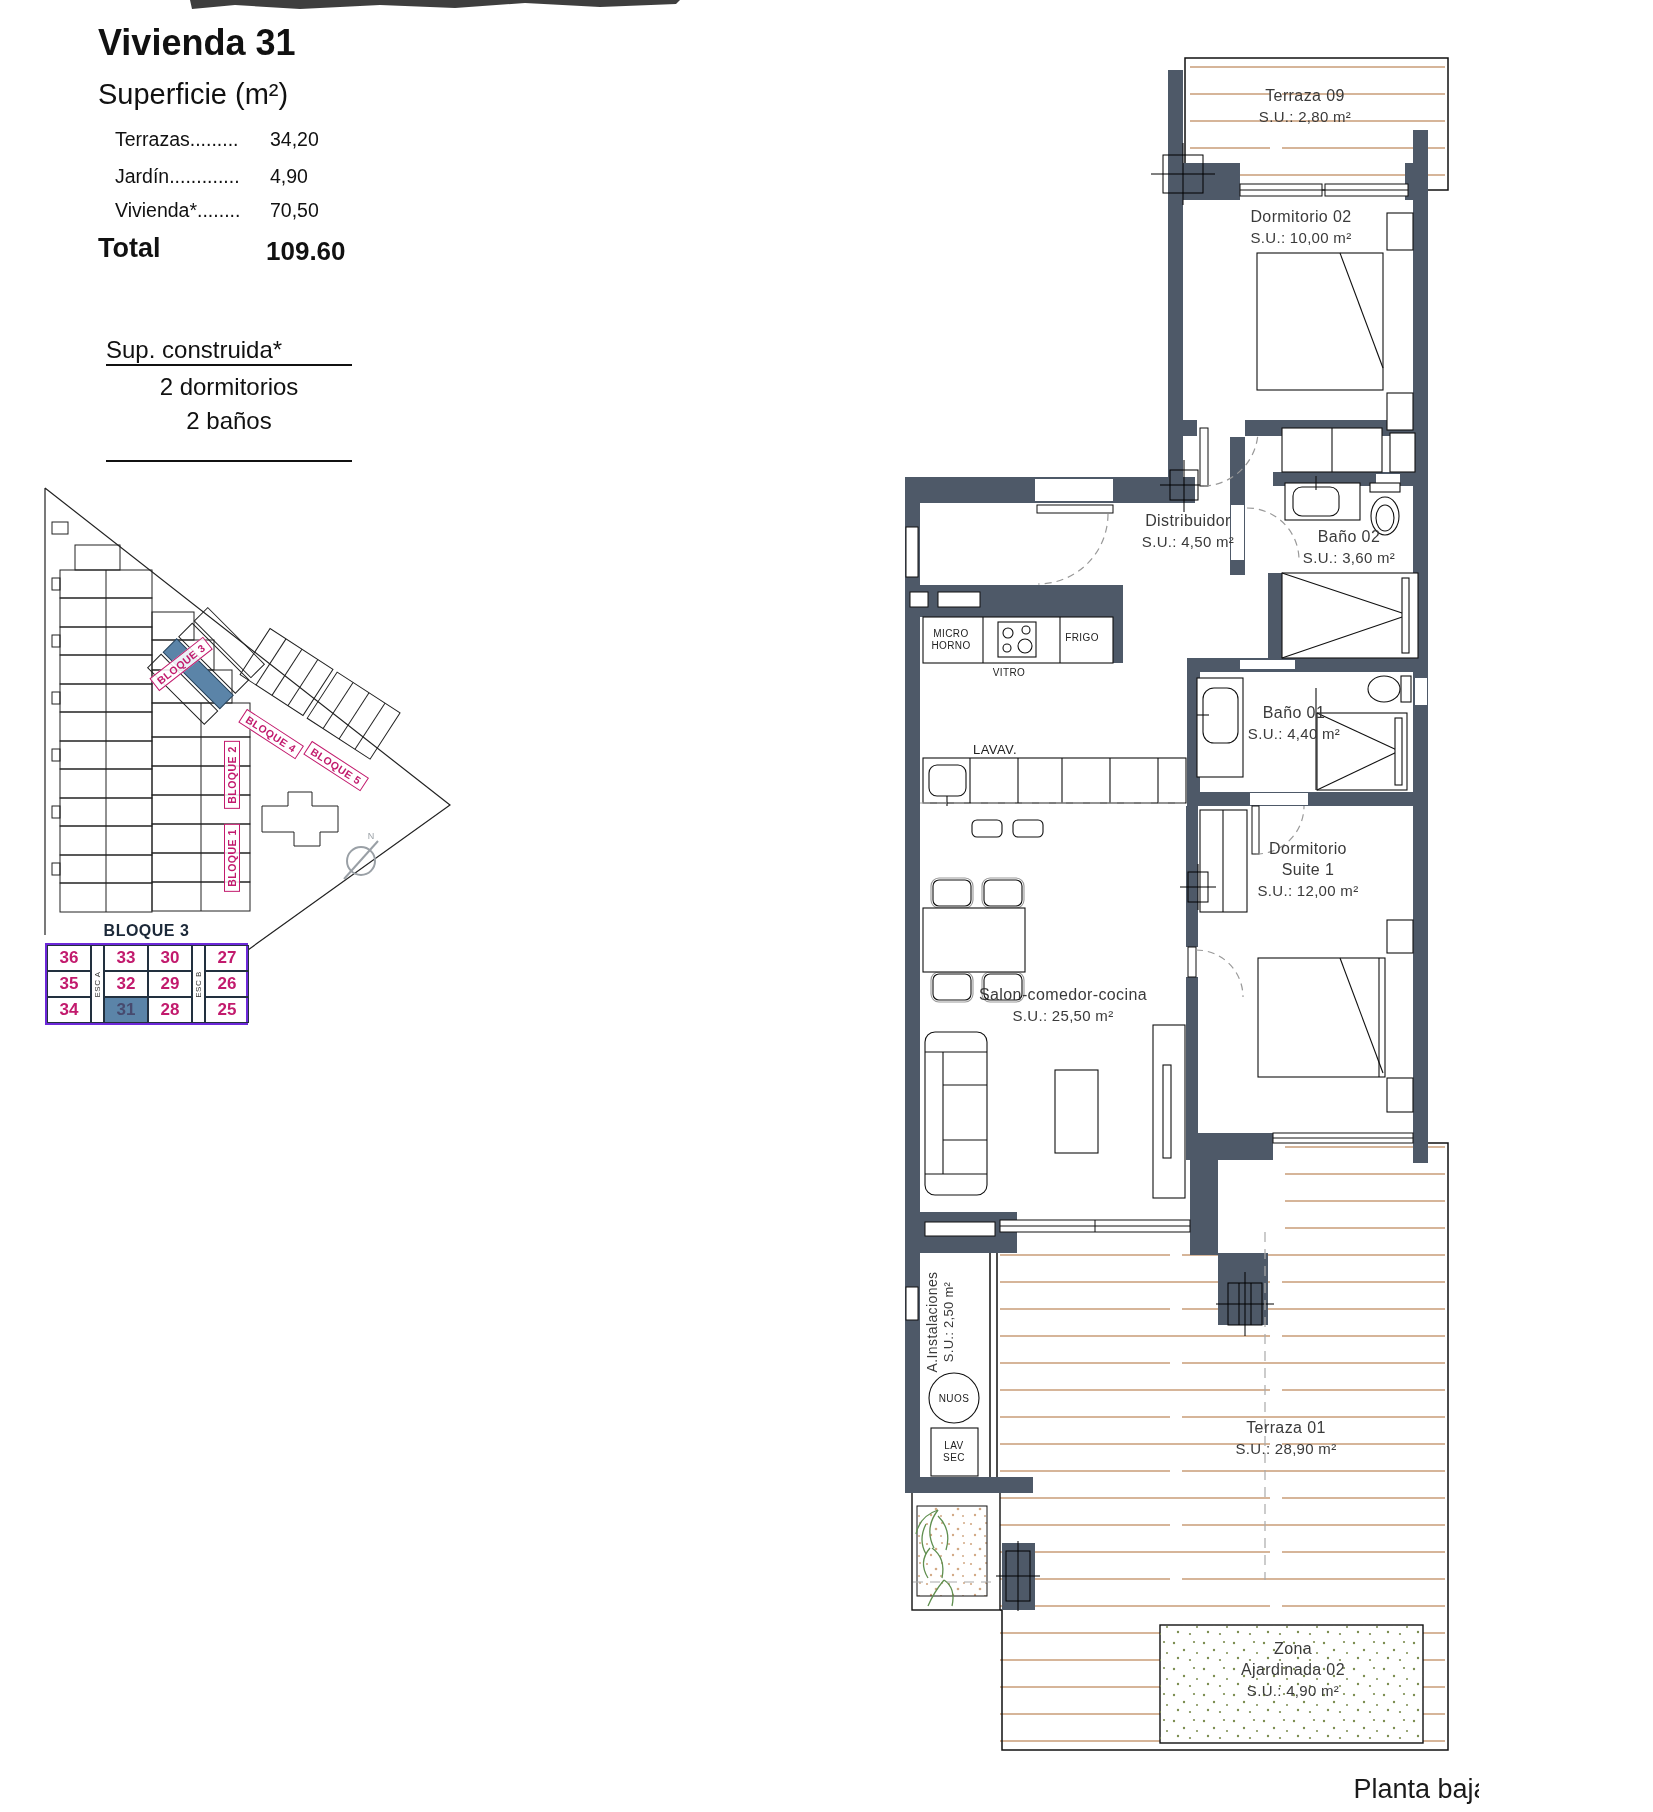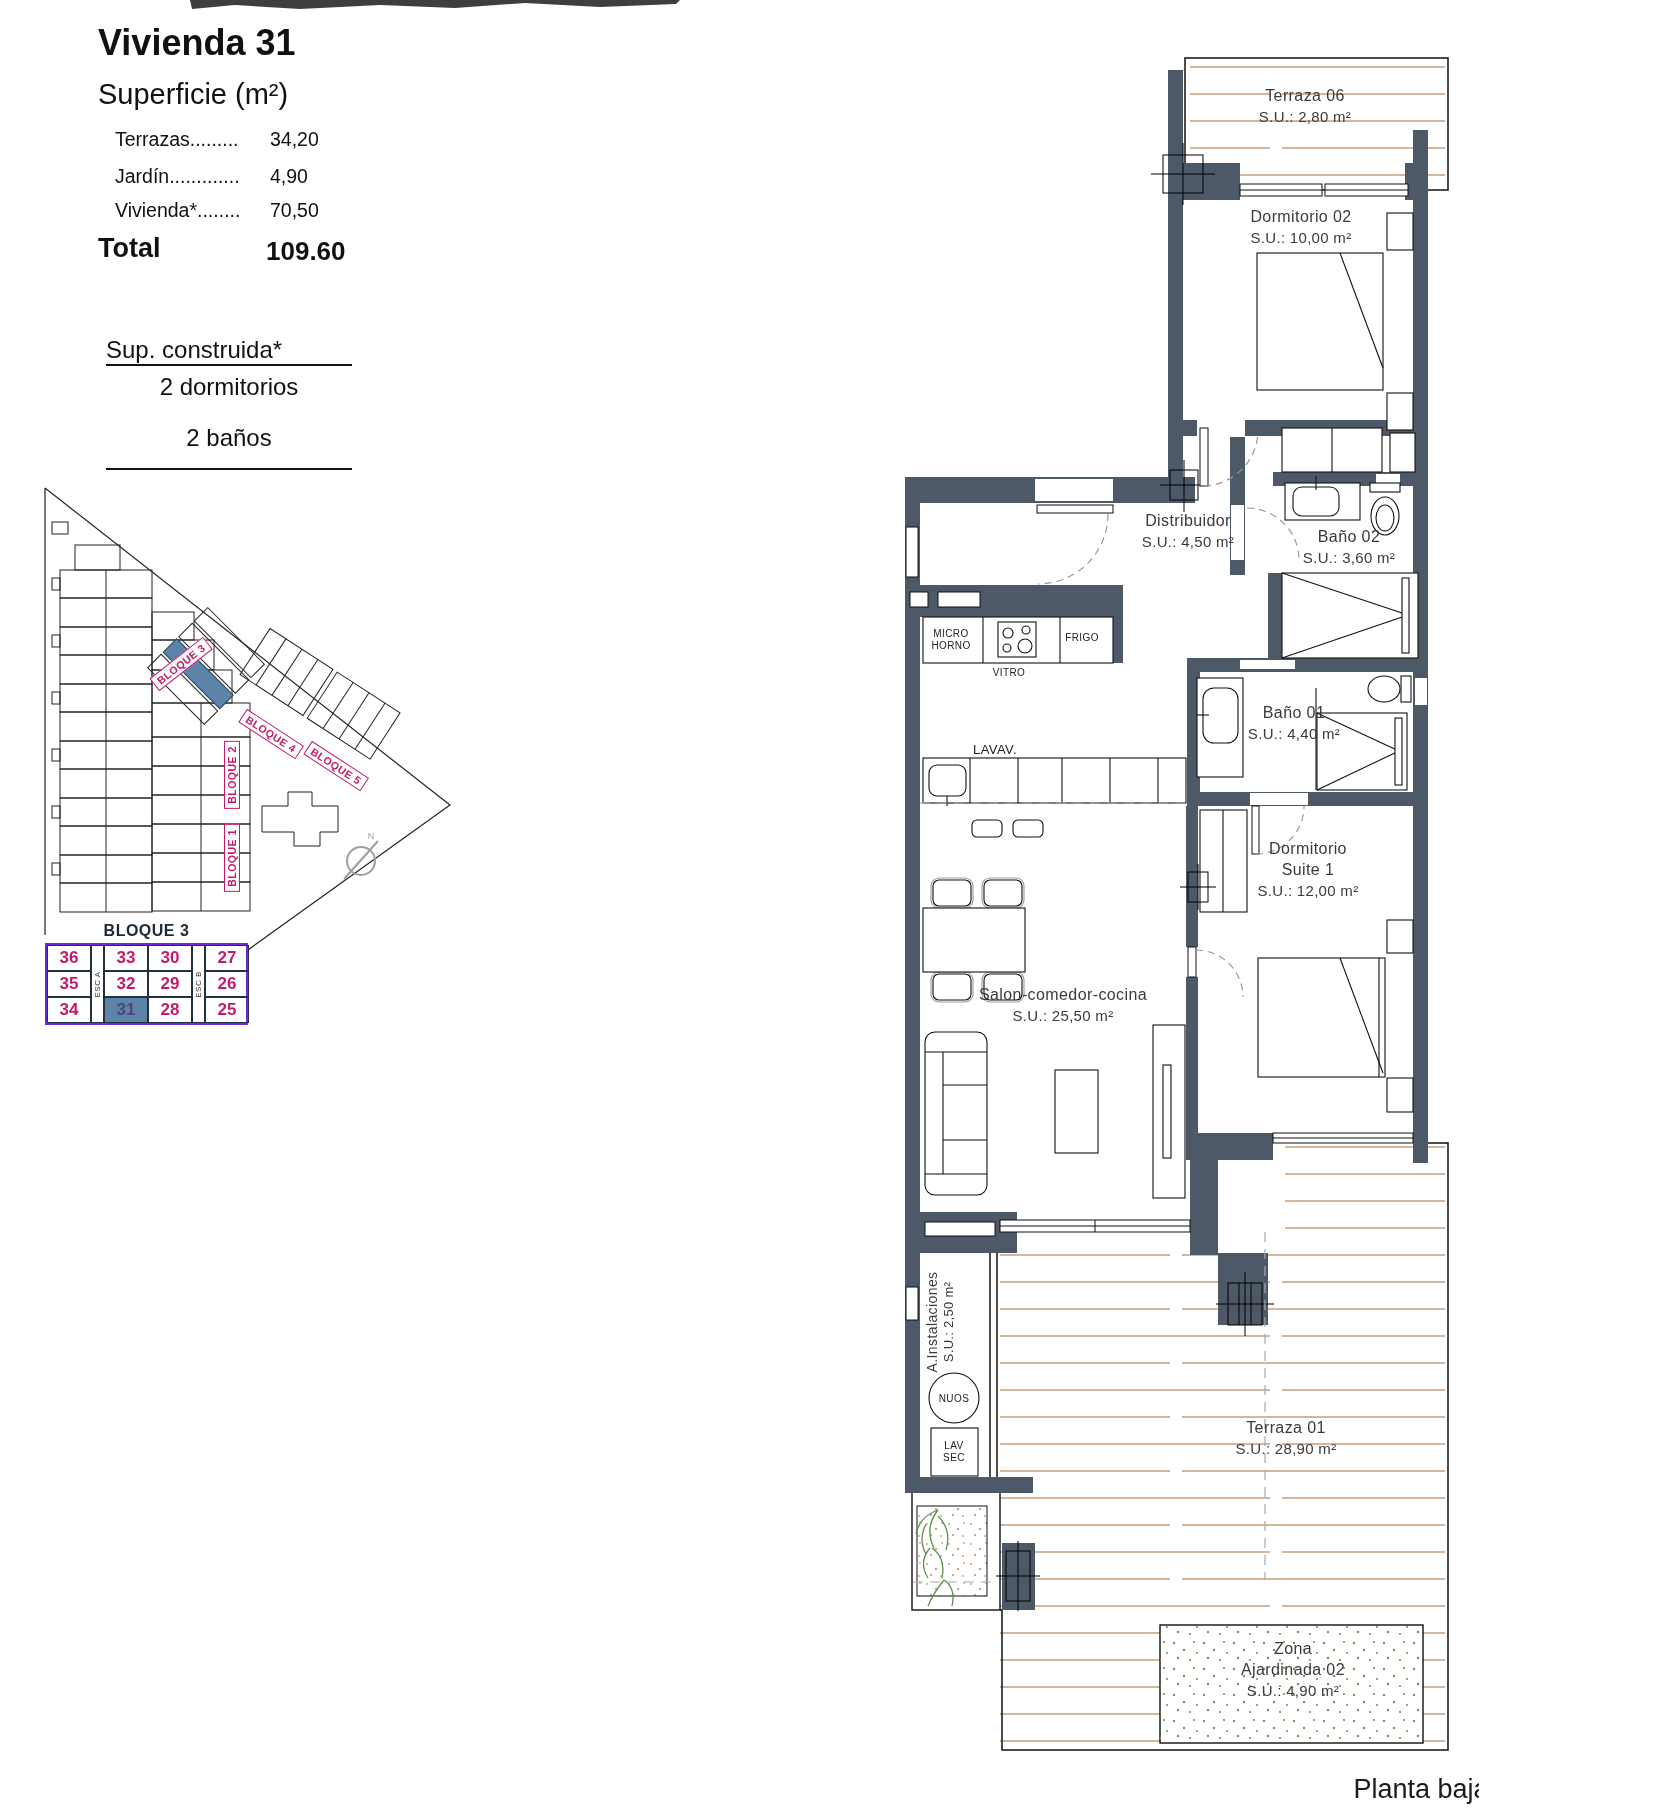--- a/index.html
+++ b/index.html
@@ -10,21 +10,21 @@
   
   .ip-title{position:absolute;left:98px;top:22px;font-size:36px;font-weight:bold;z-index:3}
   .ip-sub{position:absolute;left:98px;top:78px;font-size:29px;z-index:3}
   .ip-row{position:absolute;left:115px;width:260px;font-size:19.5px;z-index:3}
   .ip-row .val{position:absolute;left:155px}
   .ip-total-l{position:absolute;left:98px;top:233px;font-size:27px;font-weight:bold;z-index:3}
   .ip-total-v{position:absolute;left:266px;top:236px;font-size:26px;font-weight:bold;z-index:3}
   .ip-built{position:absolute;left:106px;top:336px;width:246px;font-size:24px;z-index:3}
   .ip-built .l1{display:block;border-bottom:2px solid #111;}
   .ip-built .l2{display:block;text-align:center;margin-top:7px}
-  .ip-built .l3{display:block;text-align:center;margin-top:23px;border-bottom:2px solid #111;padding-bottom:16px}
+  .ip-built .l3{display:block;text-align:center;margin-top:6px;border-bottom:2px solid #111;padding-bottom:25px}
 
   
   .blk{position:absolute;z-index:3;border:1.5px solid #c21a6d;color:#c21a6d;background:rgba(255,255,255,.88);
        font-size:10.5px;font-weight:bold;letter-spacing:.5px;padding:1px 4px;white-space:nowrap}
   .compass-n{position:absolute;left:371px;top:836px;font-size:9px;color:#9aa0a6;z-index:3;
              transform:translate(-50%,-50%)}
 
   
   .kt{position:absolute;left:45px;top:922px;width:203px;z-index:3}
   .kt-title{text-align:center;font-weight:bold;font-size:16px;color:#1b2838;letter-spacing:.5px;margin-bottom:3px}
@@ -409,21 +409,21 @@
       <div class="kt-cell" style="grid-area:2/4">29</div>
       <div class="kt-cell" style="grid-area:2/6">26</div>
       <div class="kt-cell" style="grid-area:3/1">34</div>
       <div class="kt-cell hl" style="grid-area:3/3">31</div>
       <div class="kt-cell" style="grid-area:3/4">28</div>
       <div class="kt-cell" style="grid-area:3/6">25</div>
     </div>
   </div>
 
   <div class="room-lbl" style="left:1305px;top:106px">
-    <span class="nm">Terraza 06</span>
+    <span class="nm">Terraza 09</span>
     <span class="ar">S.U.: 2,80 m²</span>
   </div>
   <div class="room-lbl" style="left:1301px;top:227px">
     <span class="nm">Dormitorio 02</span>
     <span class="ar">S.U.: 10,00 m²</span>
   </div>
   <div class="room-lbl" style="left:1188px;top:531px">
     <span class="nm">Distribuidor</span>
     <span class="ar">S.U.: 4,50 m²</span>
   </div>

